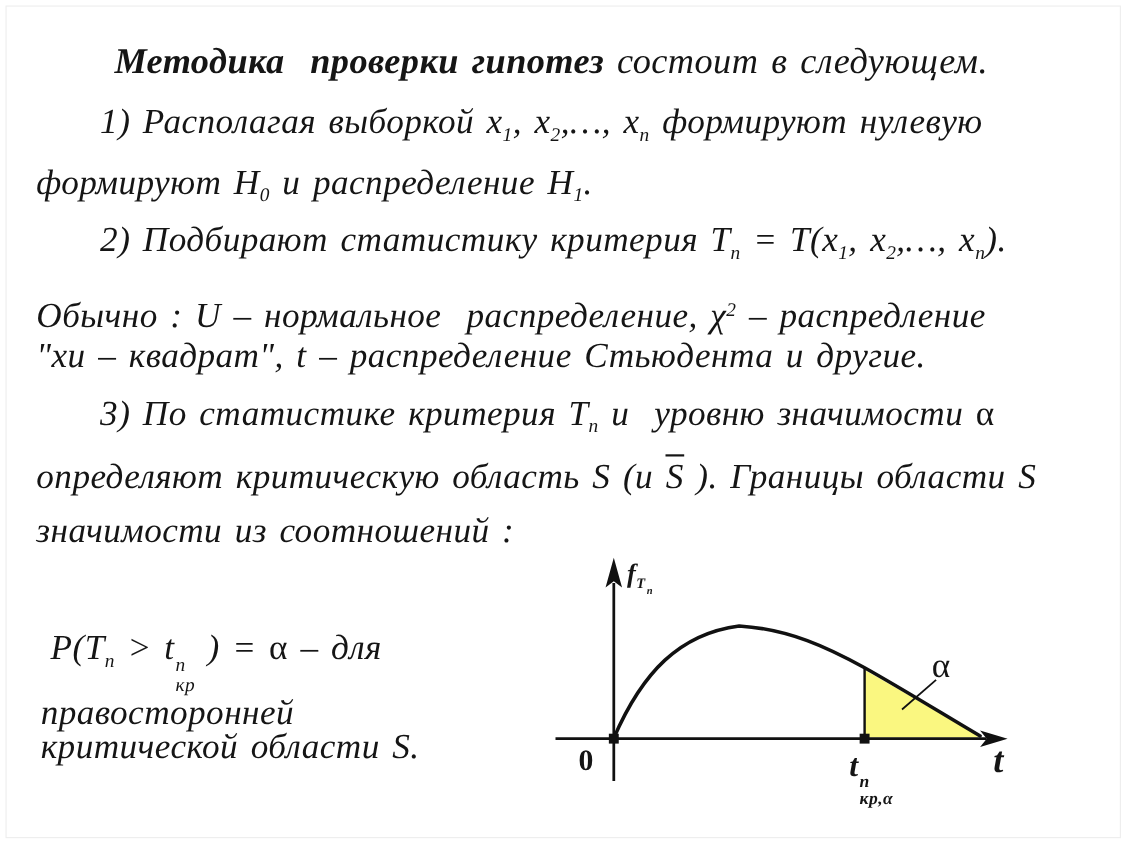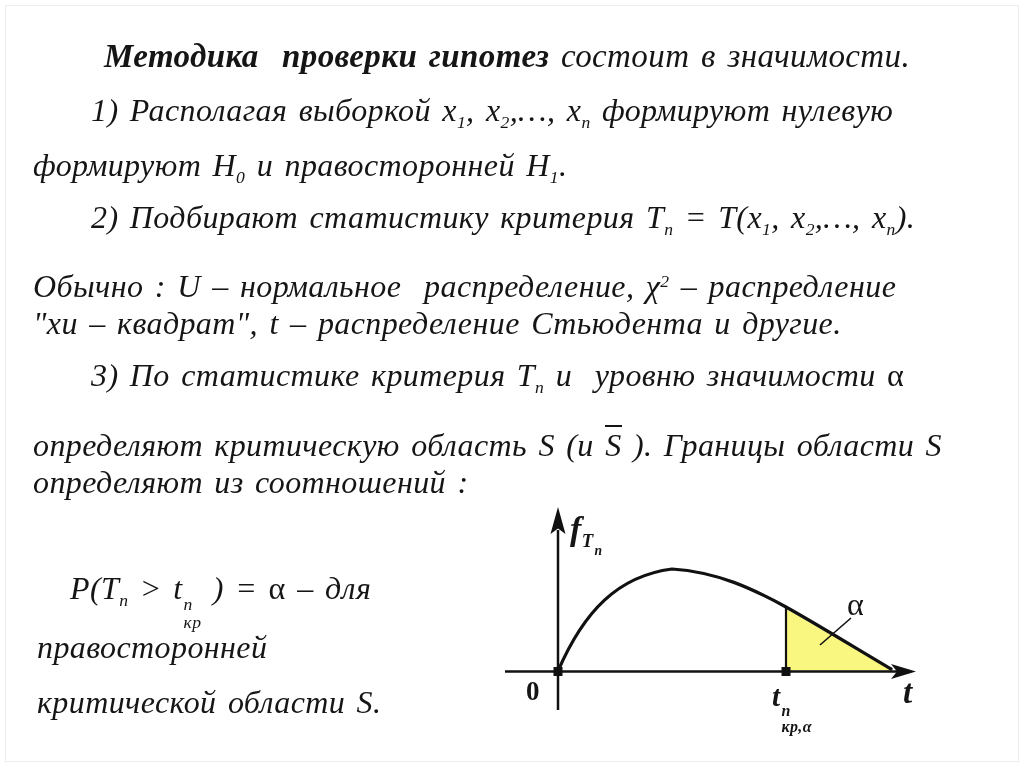--- a/index.html
+++ b/index.html
@@ -22,51 +22,51 @@
   .stk{display:inline-flex;flex-direction:column;font-size:0.55em;line-height:1.02;
        vertical-align:-0.62em;text-align:left;margin-left:1px;}
   
   #title{left:104px;top:38px;font-size:33px;}
   #s1l1{left:91px;top:92px;}
   #s1l2{left:33px;top:147px;}
   #s2l1{left:91px;top:199px;text-align:center;}
   #s2l2{left:33px;top:268px;}
   #s2l3{left:33px;top:305px;}
   #s3l1{left:91px;top:357px;}
-  #s3l2{left:33px;top:425px;}
+  #s3l2{left:33px;top:413px;}
   #s3l3{left:33px;top:464px;}
-  #f1{left:70px;top:570px;}
+  #f1{left:46px;top:570px;}
   #f2{left:37px;top:629px;text-align:center;}
-  #f3{left:37px;top:684px;}
+  #f3{left:37px;top:660px;}
   
-  #ylab{left:570px;top:509px;font-size:34px;}
+  #ylab{left:570px;top:509px;font-size:24px;}
   #origin{left:526px;top:676px;font-size:27px;font-style:normal;font-weight:bold;}
   #xcrit{left:772px;top:680px;font-size:29px;font-weight:bold;}
   #xlab{left:903px;top:674px;font-size:33px;font-weight:bold;}
   #alpha{left:847px;top:586px;font-size:32px;font-style:normal;}
   svg#fig{position:absolute;left:0;top:0;}
 </style>
 </head>
 <body>
 
 <div>
   <div class="frame"></div>
 
-  <div class="line" id="title"><span class="b">Методика&nbsp; проверки гипотез</span><span> состоит в значимости.</span></div>
+  <div class="line" id="title"><span class="b">Методика&nbsp; проверки гипотез</span><span> состоит в следующем.</span></div>
 
   <div class="line" id="s1l1"><span>1) Располагая выборкой </span><span>x</span><span class="sb">1</span><span>, </span><span>x</span><span class="sb">2</span><span>,…, </span><span>x</span><span class="sb">n</span><span> формируют нулевую</span></div>
-  <div class="line" id="s1l2"><span>формируют </span><span>H</span><span class="sb">0</span><span> и правосторонней </span><span>H</span><span class="sb">1</span><span>.</span></div>
+  <div class="line" id="s1l2"><span>формируют </span><span>H</span><span class="sb">0</span><span> и распределение </span><span>H</span><span class="sb">1</span><span>.</span></div>
 
   <div class="line" id="s2l1"><span>2) Подбирают статистику критерия </span><span>T</span><span class="sb">n</span><span> = </span><span>T(</span><span>x</span><span class="sb">1</span><span>, </span><span>x</span><span class="sb">2</span><span>,…, </span><span>x</span><span class="sb">n</span><span>).</span></div>
   <div class="line" id="s2l2"><span>Обычно : </span><span>U</span><span> – нормальное&nbsp; распределение, </span><span>χ</span><span class="sp">2</span><span> – распредление</span></div>
   <div class="line" id="s2l3"><span>"хи – квадрат", </span><span>t</span><span> – распределение Стьюдента и другие.</span></div>
 
   <div class="line" id="s3l1"><span>3) По статистике критерия </span><span>T</span><span class="sb">n</span><span> и&nbsp; уровню значимости </span><span class="up">α</span></div>
   <div class="line" id="s3l2"><span>определяют критическую область </span><span>S</span><span> (и </span><span class="ov">S</span><span> ). Границы области </span><span>S</span></div>
-  <div class="line" id="s3l3">определяют из соотношений :</div>
+  <div class="line" id="s3l3">значимости из соотношений :</div>
 
   <div class="line" id="f1"><span>P(</span><span>T</span><span class="sb">n</span><span> &gt; </span><span>t</span><span class="stk">
         <span>n</span>
         <span>кр</span>
       </span><span> ) = </span><span class="up">α</span><span> – для</span></div>
   <div class="line" id="f2">правосторонней</div>
   <div class="line" id="f3">критической области S.</div>
 
   <svg id="fig" width="1024" height="767" viewBox="0 0 1024 767">
 

